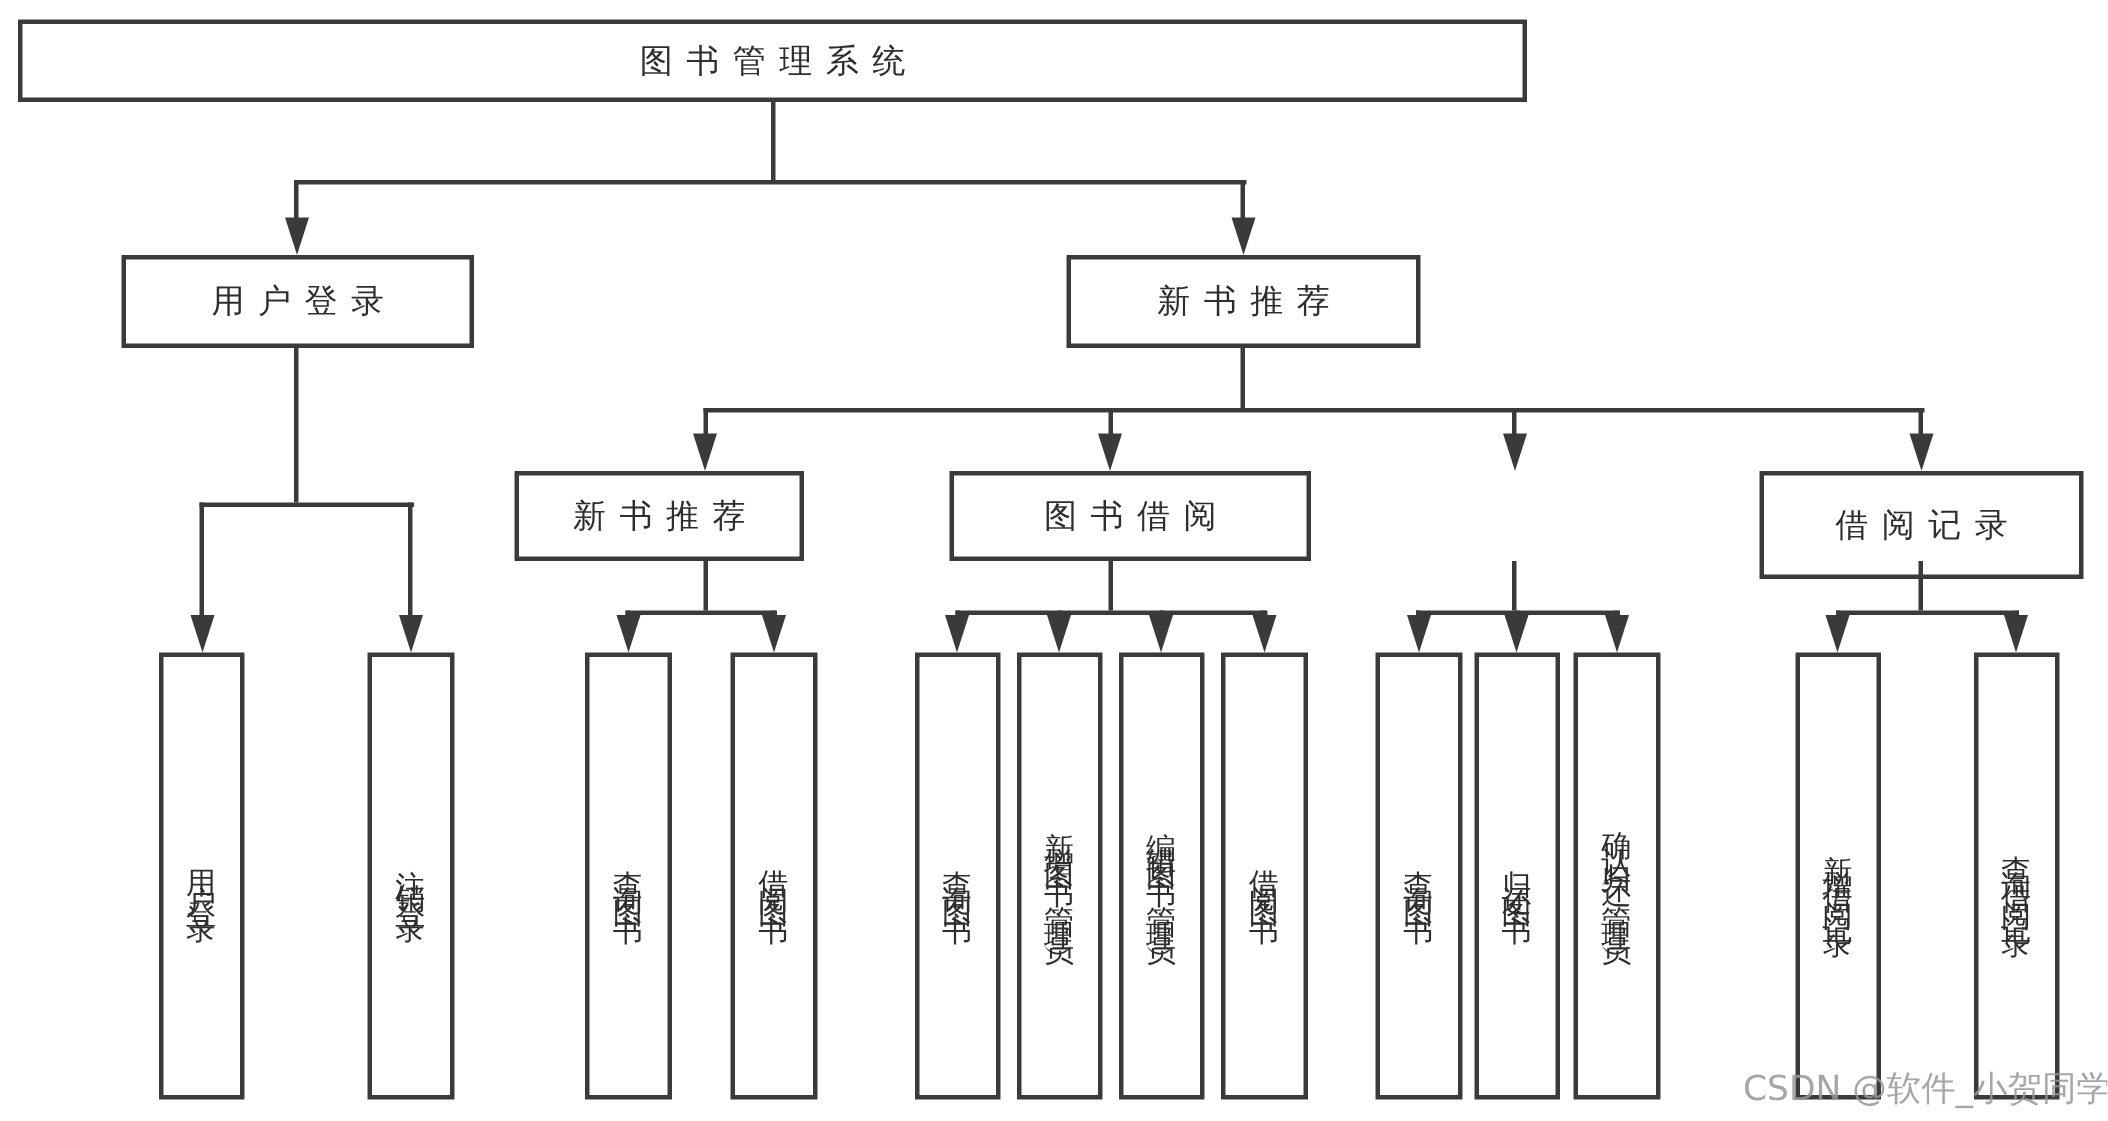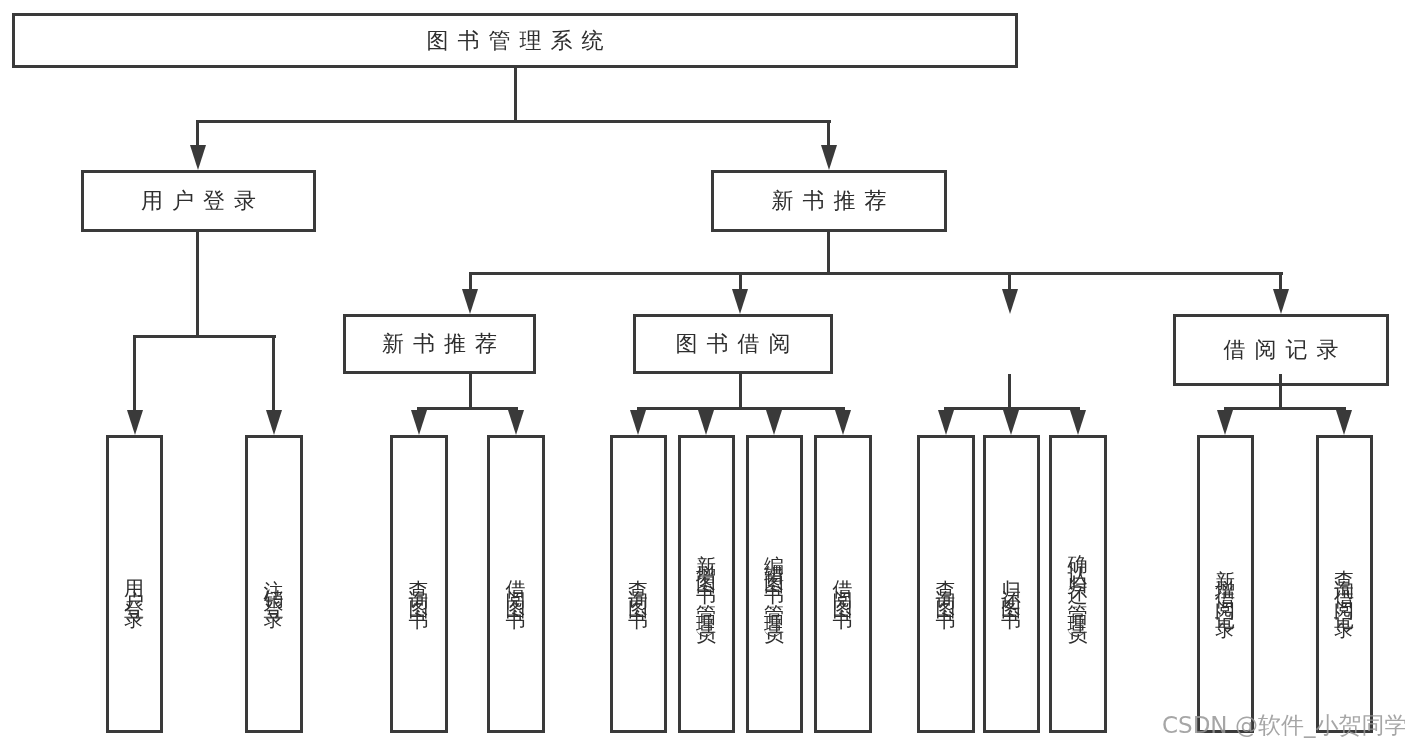--- a/index.html
+++ b/index.html
@@ -61,21 +61,21 @@
 <body>
 
 <div class="canvas">
 
   <div class="box hbox" style="left:12px;top:13px;width:1006px;height:55px">图书管理系统</div>
 
   <div class="box hbox" style="left:81px;top:170px;width:235px;height:62px">用户登录</div>
   <div class="box hbox" style="left:711px;top:170px;width:236px;height:62px">新书推荐</div>
 
   <div class="box hbox" style="left:343px;top:314px;width:193px;height:60px">新书推荐</div>
-  <div class="box hbox" style="left:633px;top:314px;width:200px;height:60px">图书借阅</div>
+  <div class="box hbox" style="left:633px;top:314px;width:241px;height:60px">图书借阅</div>
   <div class="box hbox" style="left:1173px;top:314px;width:216px;height:72px">借阅记录</div>
 
   <div class="box vbox" style="left:106px;top:435px;width:57px;height:298px">用户登录</div>
   <div class="box vbox" style="left:245px;top:435px;width:58px;height:298px">注销登录</div>
 
   <div class="box vbox" style="left:390px;top:435px;width:58px;height:298px">查询图书</div>
   <div class="box vbox" style="left:487px;top:435px;width:58px;height:298px">借阅图书</div>
 
   <div class="box vbox" style="left:610px;top:435px;width:57px;height:298px">查询图书</div>
   <div class="box vbox" style="left:678px;top:435px;width:57px;height:298px">新增图书（管理员）</div>

